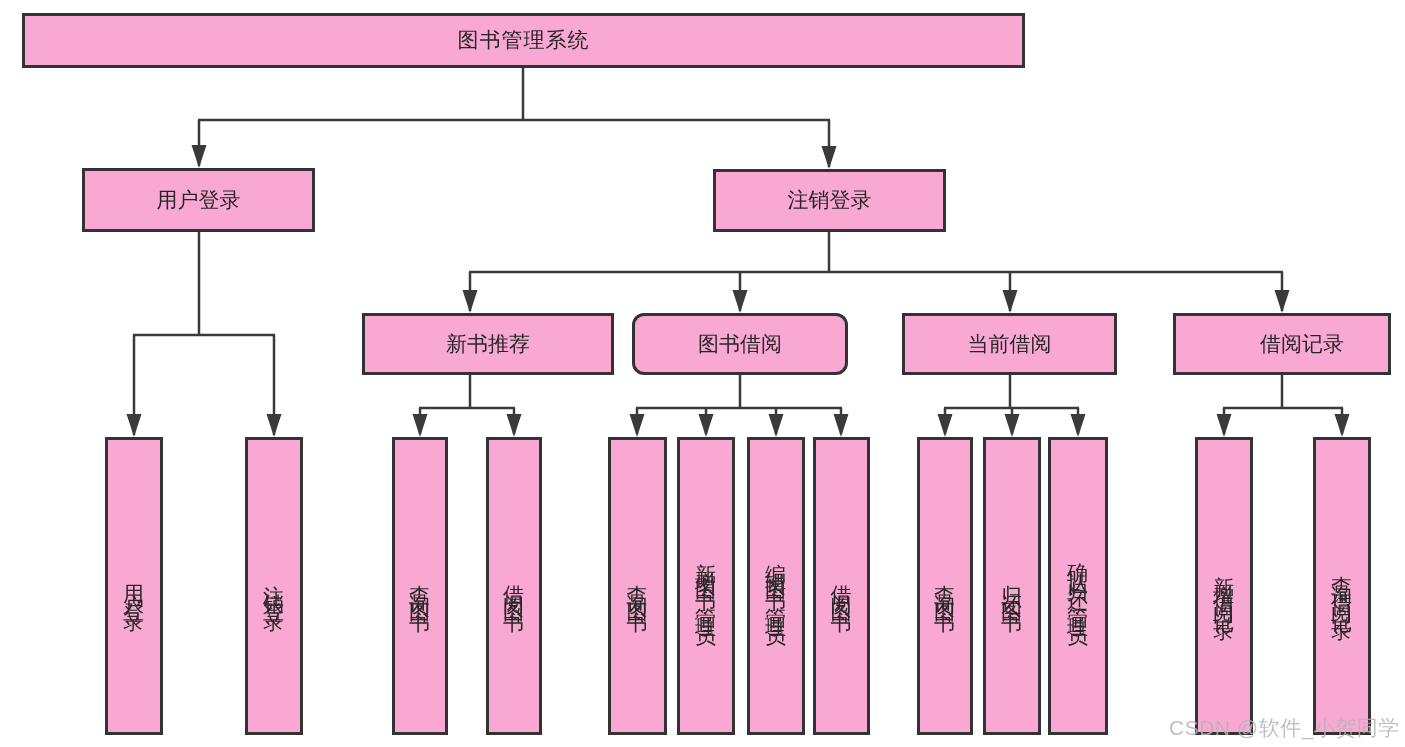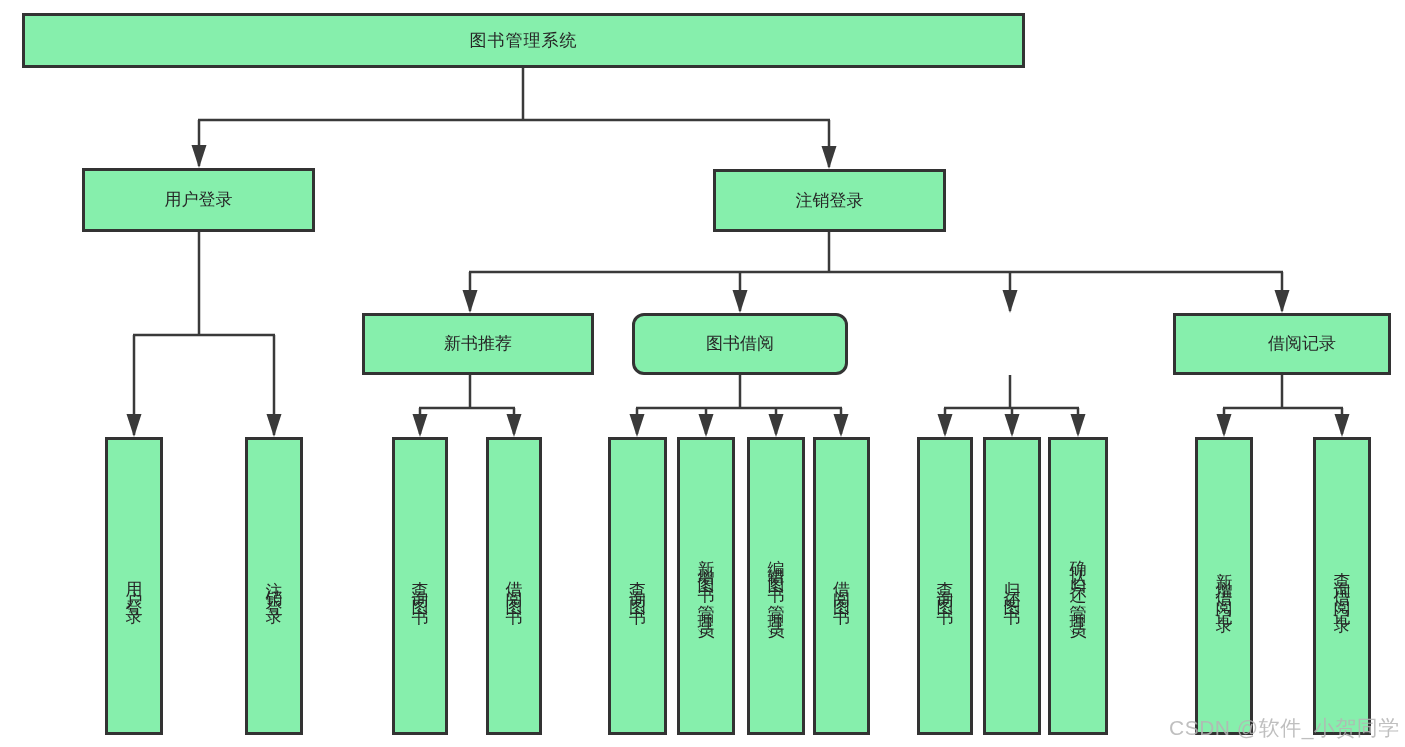--- a/index.html
+++ b/index.html
@@ -14,23 +14,23 @@
   }
   .canvas{
     position:relative; width:1405px; height:747px;
     background:var(--background); overflow:hidden;
   }
   .connectors{position:absolute; left:0; top:0; z-index:1;}
   .connectors line{stroke:var(--line); stroke-width:2.5;}
   .connectors .tri{fill:var(--line);}
   .node{
     position:absolute; z-index:2; box-sizing:border-box;
-    background:#86efac; border:3px solid var(--box-border);
+    background:#f9a8d4; border:3px solid var(--box-border);
     display:flex; align-items:center; justify-content:center;
-    font-size:17px; color:var(--text); line-height:1.25;
+    font-size:21px; color:var(--text); line-height:1.25;
     white-space:nowrap;
     text-align:center;
   }
   .node.root{border-width:3px; letter-spacing:1px;}
   .node.v{
     writing-mode:vertical-rl; text-orientation:mixed;
     letter-spacing:9px; line-height:1; white-space:normal;
     padding:6px 0;
   }
   .watermark{
@@ -106,22 +106,23 @@
     <use href="#tri" x="1078" y="437"></use>
     <use href="#tri" x="1224" y="437"></use>
     <use href="#tri" x="1342" y="437"></use>
   </svg>
 
   <div class="node root" style="left:22px;top:13px;width:1003px;height:55px;">图书管理系统</div>
 
   <div class="node" style="left:82px;top:168px;width:233px;height:64px;">用户登录</div>
   <div class="node" style="left:713px;top:169px;width:233px;height:63px;">注销登录</div>
 
-  <div class="node" style="left:362px;top:313px;width:232px;height:62px;">新书推荐</div>
+  <div class="node" style="left:362px;top:313px;width:252px;height:62px;">新书推荐</div>
   <div class="node" style="left:632px;top:313px;width:216px;height:62px;border-radius:12px;">图书借阅</div>
+  <div class="node" style="left:902px;top:313px;width:215px;height:62px;">当前借阅</div>
   <div class="node" style="left:1173px;top:313px;width:218px;height:62px;padding-left:40px;">借阅记录</div>
 
   <div class="node v" style="left:105px;top:437px;width:58px;height:298px;">用户登录</div>
   <div class="node v" style="left:245px;top:437px;width:58px;height:298px;">注销登录</div>
 
   <div class="node v" style="left:392px;top:437px;width:56px;height:298px;">查询图书</div>
   <div class="node v" style="left:486px;top:437px;width:56px;height:298px;">借阅图书</div>
 
   <div class="node v" style="left:608px;top:437px;width:59px;height:298px;">查询图书</div>
   <div class="node v" style="left:677px;top:437px;width:58px;height:298px;">新增图书（管理员）</div>

